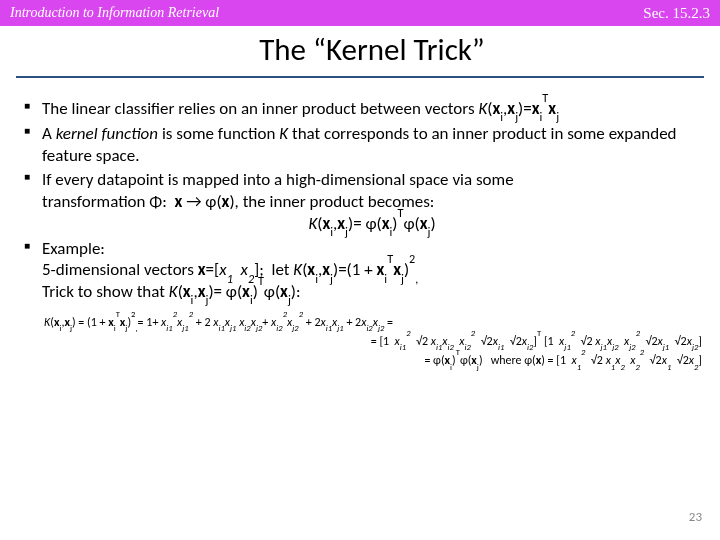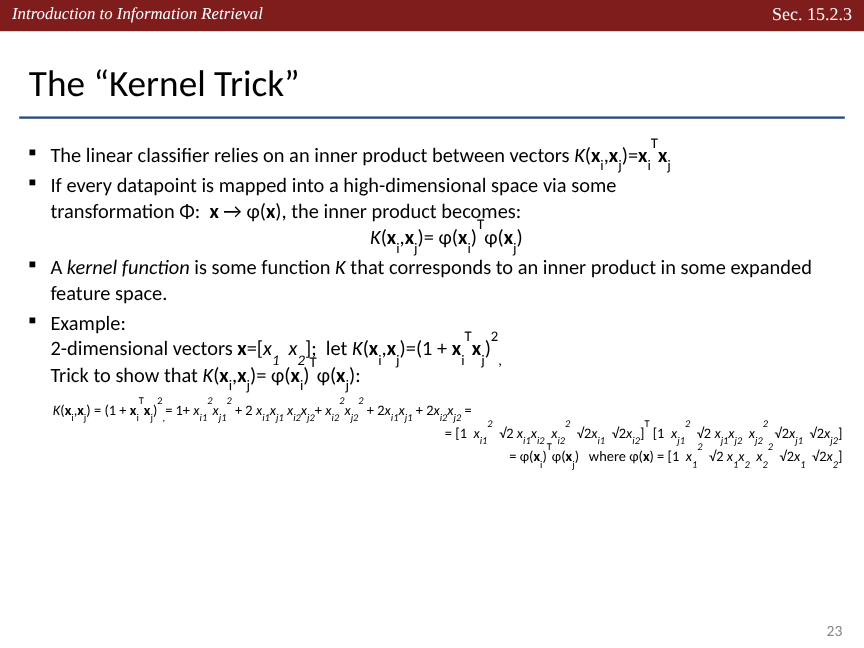--- a/index.html
+++ b/index.html
@@ -1,31 +1,31 @@
 <!DOCTYPE html>
 <html><head>
 <meta charset="utf-8">
 <style>
   * { box-sizing: border-box; margin: 0; padding: 0; }
   html, body { width: 720px; height: 540px; font-family: Calibri, Arial, sans-serif; background: #fff; color: #000; }
   .slide { width: 720px; height: 540px; position: relative; }
-  .topbar { width: 100%; height: 26px; background: #7f1d1d; display: flex; justify-content: space-between; align-items: center; padding: 0 10px; }
+  .topbar { width: 100%; height: 26px; background: #d946ef; display: flex; justify-content: space-between; align-items: center; padding: 0 10px; }
   .topbar-left { color: #fff; font-style: italic; font-size: 14px; font-family: Georgia, 'Times New Roman', serif; }
   .topbar-right { color: #fff; font-size: 15px; font-family: Georgia, 'Times New Roman', serif; margin-left: 38px; }
-  .title-wrap { padding: 25px 0 4px 24px; }
+  .title-wrap { padding: 4px 0 4px 24px; text-align: center; }
   .title { font-size: 31px; font-weight: 400; font-family: Calibri, Arial, sans-serif; }
   .title-rule { height: 2px; background: #2c5080; margin: 4px 16px 0 16px; }
   .body { padding: 20px 18px 0 24px; font-size: 17px; line-height: 1.28; }
   ul.sq { list-style: none; padding: 0; }
   ul.sq > li { position: relative; padding-left: 18px; margin-bottom: 3px; }
   ul.sq > li::before { content: "■"; position: absolute; left: 0; top: 2px; font-size: 10px; }
   .indent { margin-left: 18px; text-align: right; }
   .center { text-align: center; }
   .mathblock { margin-top: 10px; padding-left: 20px; font-size: 12px; line-height: 1.6; }
-  .pagenum { position: absolute; right: 18px; bottom: 6px; font-size: 13px; color: #888; }
+  .pagenum { position: absolute; right: 18px; bottom: 16px; font-size: 13px; color: #888; }
   sub { font-size: 0.72em; line-height: 0; position: relative; bottom: -0.25em; }
   sup { font-size: 0.72em; line-height: 0; position: relative; top: -0.45em; }
   b { font-weight: bold; }
   i { font-style: italic; }
 </style>
 </head>
 <body>
 
 <div class="slide">
 
@@ -40,32 +40,32 @@
   <div class="title-rule"></div>
 
   <div class="body">
     <ul class="sq">
 
       <li>
         <span>The linear classifier relies on an inner product between vectors </span><i>K</i>(<b>x</b><sub>i</sub>,<b>x</b><sub>j</sub>)=<b>x</b><sub>i</sub><sup>T</sup><b>x</b><sub>j</sub>
       </li>
 
       <li>
+        A <i>kernel function</i> is some function <i>K</i> that corresponds to an inner product in some expanded feature space.
+      </li>
+
+      <li>
         <span>If every datapoint is mapped into a high-dimensional space via some</span><br>
         <span>transformation Φ:&nbsp; </span><b>x</b> → φ(<b>x</b>)<span>, the inner product becomes:</span>
         <div class="center"><i>K</i>(<b>x</b><sub>i</sub>,<b>x</b><sub>j</sub>)= φ(<b>x</b><sub>i</sub>)<sup>T</sup>φ(<b>x</b><sub>j</sub>)</div>
       </li>
 
       <li>
-        A <i>kernel function</i> is some function <i>K</i> that corresponds to an inner product in some expanded feature space.
-      </li>
-
-      <li>
         <span>Example:</span><br>
-        <span>2-dimensional vectors </span><b>x</b>=[<i>x<sub>1</sub>&nbsp; x<sub>2</sub></i>]<span>;&nbsp; let </span><i>K</i>(<b>x</b><sub>i</sub>,<b>x</b><sub>j</sub>)=(1 + <b>x</b><sub>i</sub><sup>T</sup><b>x</b><sub>j</sub>)<sup>2</sup><sub>,</sub><br>
+        <span>5-dimensional vectors </span><b>x</b>=[<i>x<sub>1</sub>&nbsp; x<sub>2</sub></i>]<span>;&nbsp; let </span><i>K</i>(<b>x</b><sub>i</sub>,<b>x</b><sub>j</sub>)=(1 + <b>x</b><sub>i</sub><sup>T</sup><b>x</b><sub>j</sub>)<sup>2</sup><sub>,</sub><br>
         <span>Trick to show that </span><i>K</i>(<b>x</b><sub>i</sub>,<b>x</b><sub>j</sub>)= φ(<b>x</b><sub>i</sub>)<sup>T</sup>φ(<b>x</b><sub>j</sub>):
       </li>
     </ul>
 
     <div class="mathblock">
       <div>
         <i>K</i>(<b>x</b><sub>i</sub>,<b>x</b><sub>j</sub>) = (1 + <b>x</b><sub>i</sub><sup>T</sup><b>x</b><sub>j</sub>)<sup>2</sup><sub>,</sub>= 1+ <i>x<sub>i1</sub><sup>2</sup>x<sub>j1</sub><sup>2</sup></i> + 2 <i>x<sub>i1</sub>x<sub>j1</sub> x<sub>i2</sub>x<sub>j2</sub></i>+ <i>x<sub>i2</sub><sup>2</sup>x<sub>j2</sub><sup>2</sup></i> + 2<i>x<sub>i1</sub>x<sub>j1</sub></i> + 2<i>x<sub>i2</sub>x<sub>j2</sub></i> =
       </div>
       <div class="indent">
         = [1&nbsp; <i>x<sub>i1</sub><sup>2</sup></i>&nbsp; √2<i> x<sub>i1</sub>x<sub>i2</sub></i>&nbsp; <i>x<sub>i2</sub><sup>2</sup></i>&nbsp; √2<i>x<sub>i1</sub></i>&nbsp; √2<i>x<sub>i2</sub></i>]<sup>T</sup> [1&nbsp; <i>x<sub>j1</sub><sup>2</sup></i>&nbsp; √2<i> x<sub>j1</sub>x<sub>j2</sub></i>&nbsp; <i>x<sub>j2</sub><sup>2</sup></i>&nbsp; √2<i>x<sub>j1</sub></i>&nbsp; √2<i>x<sub>j2</sub></i>]

